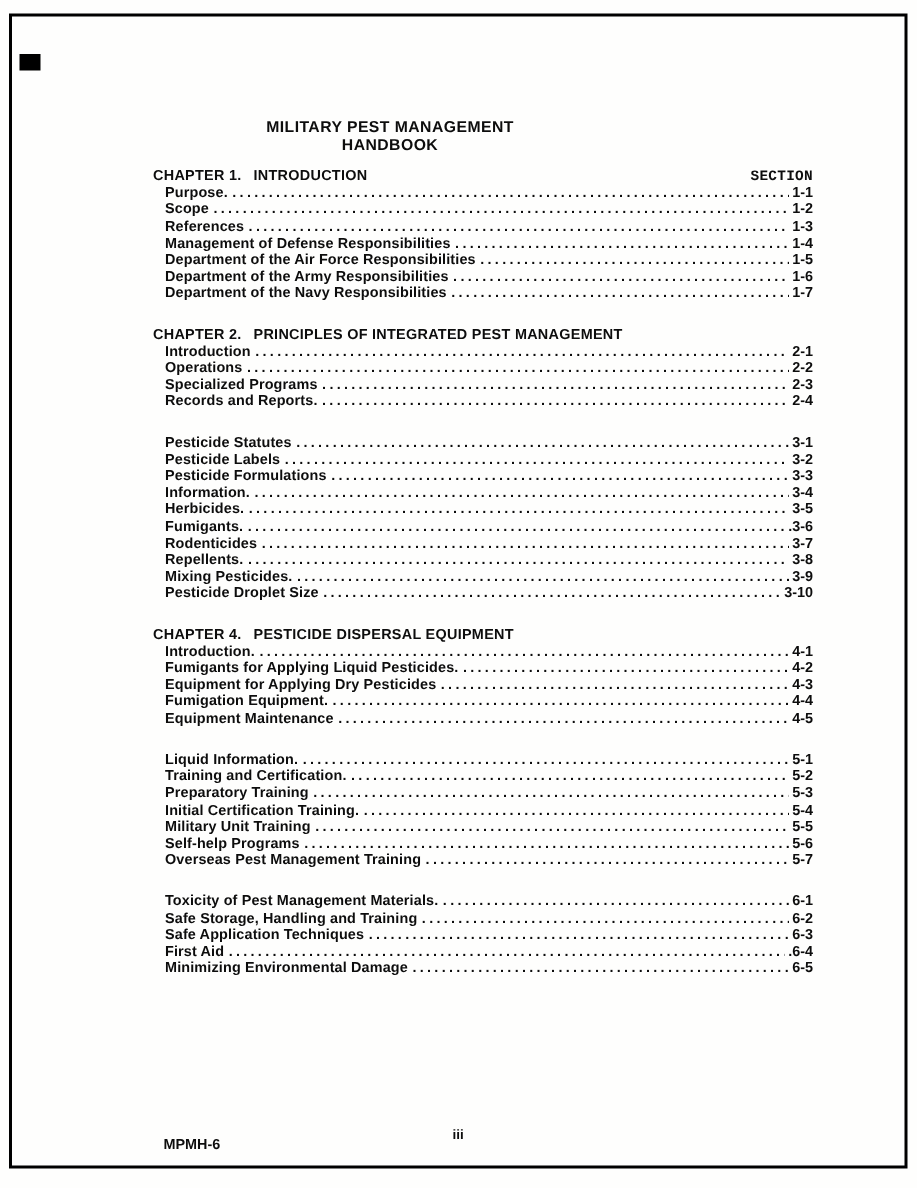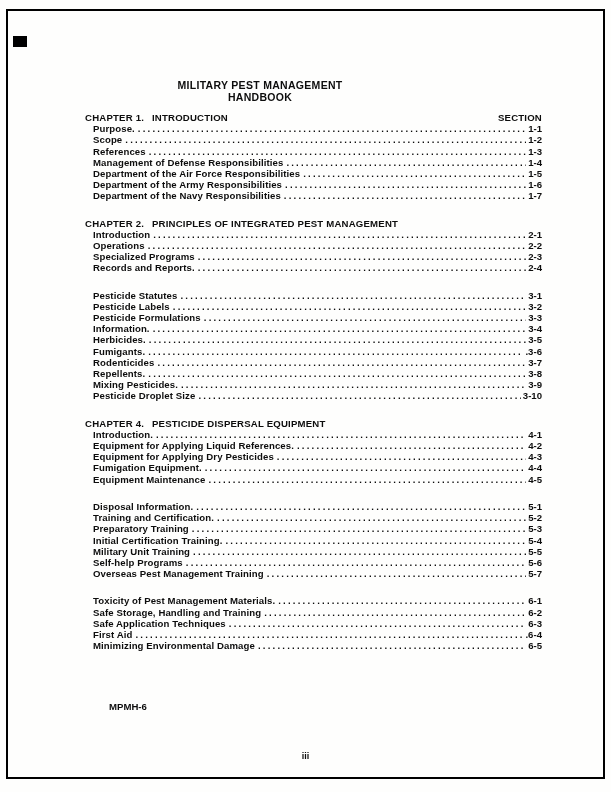--- a/index.html
+++ b/index.html
@@ -45,36 +45,38 @@
   }
   .toc {
     position: absolute;
     top: 112px;
     left: 85px;
     width: 457px;
     font-size: 9.6px;
   }
   .chapter-block {
     margin-bottom: 16px;
+    margin-left: 17px;
   }
   .chapter-head {
     display: flex;
     line-height: 11.2px;
     letter-spacing: 0.2px;
   }
   .ch-num {
     display: inline-block;
     width: 67px;
     flex: none;
   }
   .head-spacer {
     flex: 1;
   }
   .section-header {
     flex: none;
+    font-family: Liberation Mono, monospace;
   }
   .entry {
     display: flex;
     align-items: baseline;
     line-height: 11.2px;
     padding-left: 8px;
   }
   .label {
     white-space: nowrap;
     flex: none;
@@ -87,21 +89,21 @@
     letter-spacing: 2.2px;
     margin: 0 2px 0 3px;
   }
   .section {
     flex: none;
     white-space: nowrap;
   }
   .footer-left {
     position: absolute;
     left: 85px;
-    top: 701px;
+    top: 758px;
     font-size: 9.6px;
     padding-left: 24px;
   }
   .footer-page {
     position: absolute;
     left: 0;
     top: 735px;
     width: 611px;
     text-align: center;
     font-size: 9px;
@@ -247,21 +249,21 @@
         <span class="ch-num">CHAPTER 4.</span>
         <span class="ch-title">PESTICIDE DISPERSAL EQUIPMENT</span>
         <span class="head-spacer"></span>
       </div>
       <div class="entry">
         <span class="label">Introduction.</span>
         <span class="dots">............................................................................................................................................................................................................................</span>
         <span class="section">4-1</span>
       </div>
       <div class="entry">
-        <span class="label">Equipment for Applying Liquid References.</span>
+        <span class="label">Fumigants for Applying Liquid Pesticides.</span>
         <span class="dots">............................................................................................................................................................................................................................</span>
         <span class="section">4-2</span>
       </div>
       <div class="entry">
         <span class="label">Equipment for Applying Dry Pesticides</span>
         <span class="dots">............................................................................................................................................................................................................................</span>
         <span class="section">4-3</span>
       </div>
       <div class="entry">
         <span class="label">Fumigation Equipment.</span>
@@ -269,21 +271,21 @@
         <span class="section">4-4</span>
       </div>
       <div class="entry">
         <span class="label">Equipment Maintenance</span>
         <span class="dots">............................................................................................................................................................................................................................</span>
         <span class="section">4-5</span>
       </div>
     </div>
     <div class="chapter-block">
       <div class="entry">
-        <span class="label">Disposal Information.</span>
+        <span class="label">Liquid Information.</span>
         <span class="dots">............................................................................................................................................................................................................................</span>
         <span class="section">5-1</span>
       </div>
       <div class="entry">
         <span class="label">Training and Certification.</span>
         <span class="dots">............................................................................................................................................................................................................................</span>
         <span class="section">5-2</span>
       </div>
       <div class="entry">
         <span class="label">Preparatory Training</span>

